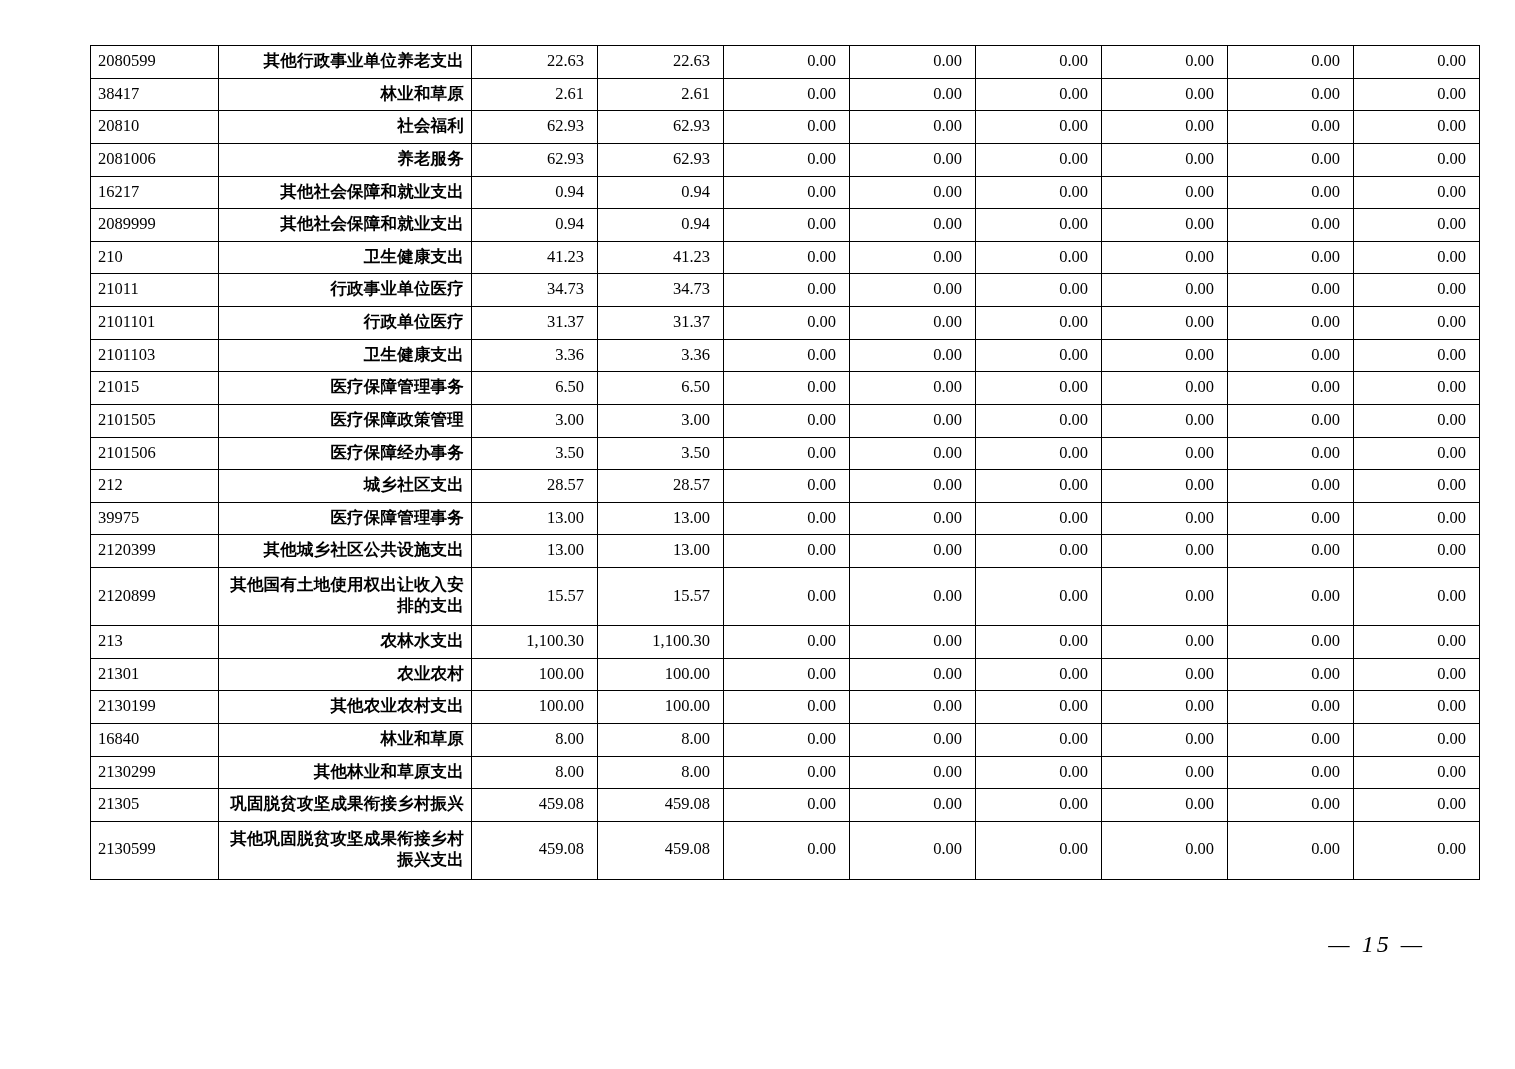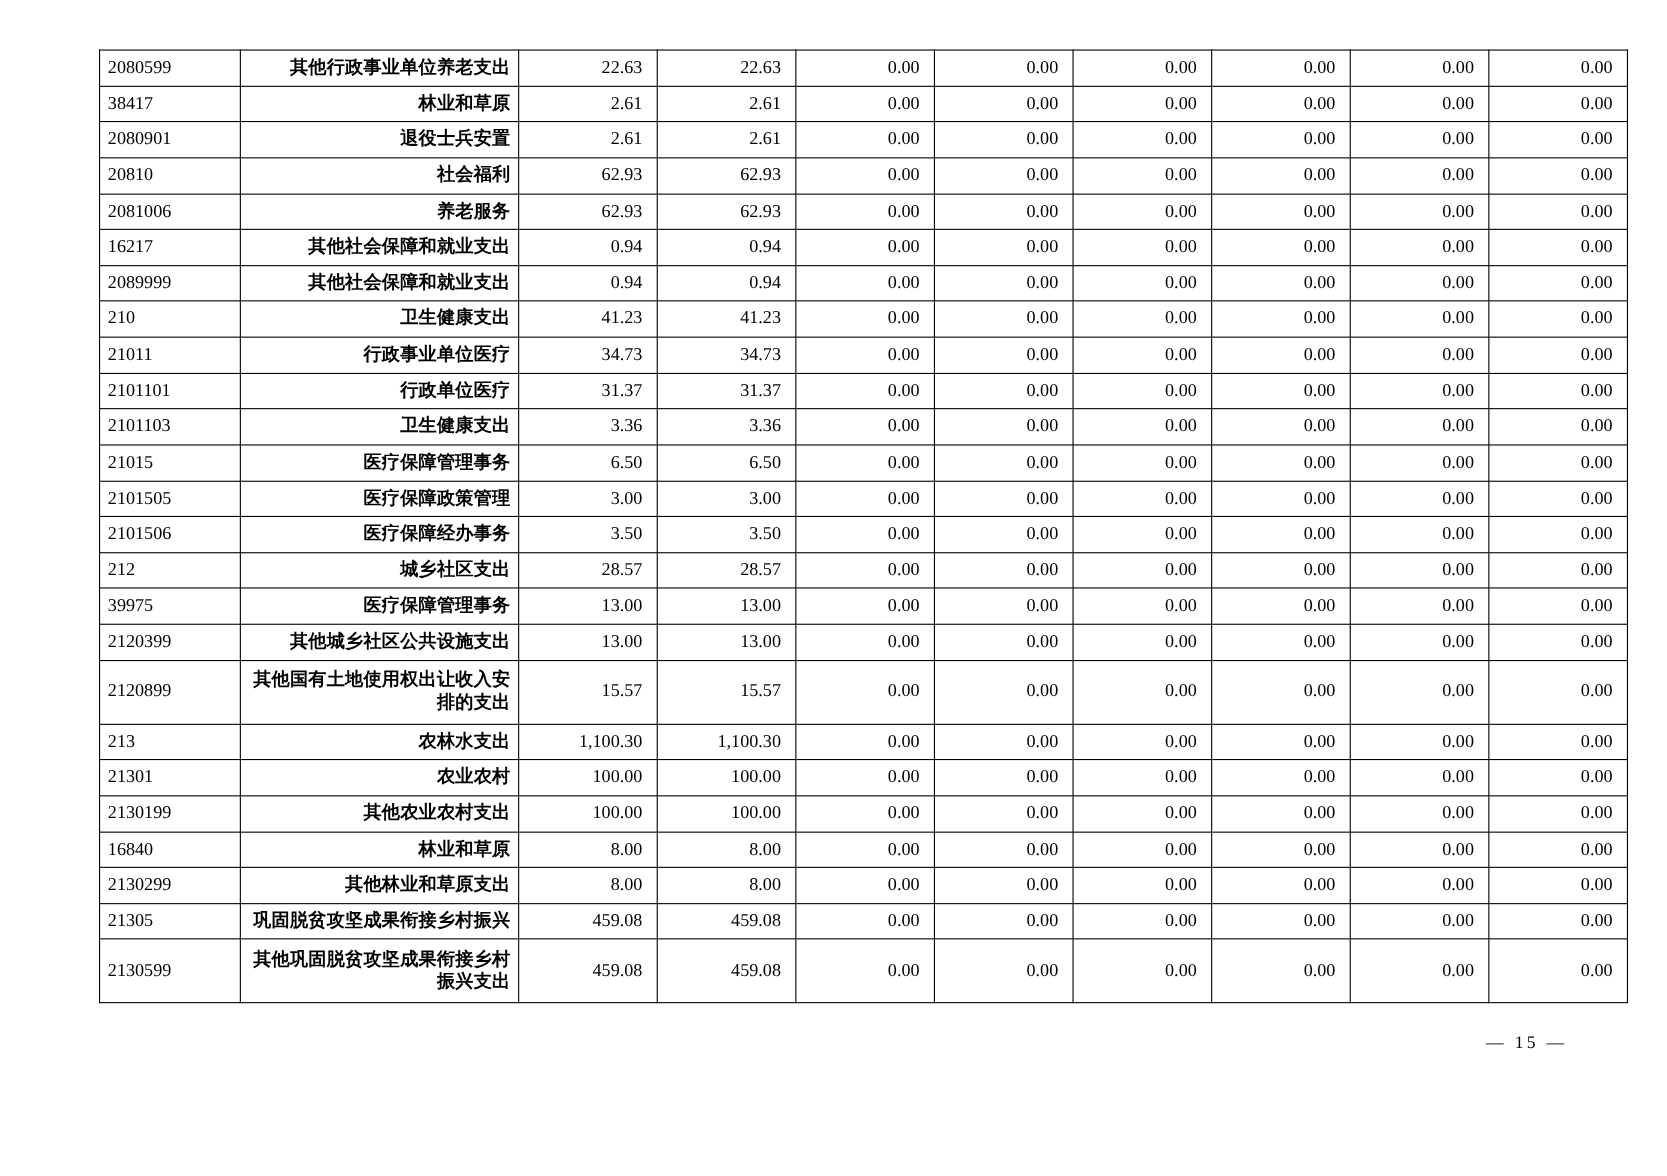--- a/index.html
+++ b/index.html
@@ -59,22 +59,23 @@
     text-align: right;
     padding-right: 13px;
   }
   table.budget tr.tall td {
     height: 58px;
   }
   .footer {
     position: absolute;
     right: 90px;
     bottom: 22px;
-    font-size: 16px;
+    font-size: 24px;
     letter-spacing: 3px;
+    font-style: italic;
   }
 </style>
 </head>
 <body>
 
 <div class="page">
   <div class="table-wrap">
     <table class="budget">
       <colgroup>
         <col class="c-code">
@@ -107,32 +108,20 @@
             <td class="num">2.61</td>
             <td class="num">2.61</td>
             <td class="num">0.00</td>
             <td class="num">0.00</td>
             <td class="num">0.00</td>
             <td class="num">0.00</td>
             <td class="num">0.00</td>
             <td class="num">0.00</td>
           </tr>
           <tr>
-            <td class="code">2080901</td>
-            <td class="name">退役士兵安置</td>
-            <td class="num">2.61</td>
-            <td class="num">2.61</td>
-            <td class="num">0.00</td>
-            <td class="num">0.00</td>
-            <td class="num">0.00</td>
-            <td class="num">0.00</td>
-            <td class="num">0.00</td>
-            <td class="num">0.00</td>
-          </tr>
-          <tr>
             <td class="code">20810</td>
             <td class="name">社会福利</td>
             <td class="num">62.93</td>
             <td class="num">62.93</td>
             <td class="num">0.00</td>
             <td class="num">0.00</td>
             <td class="num">0.00</td>
             <td class="num">0.00</td>
             <td class="num">0.00</td>
             <td class="num">0.00</td>

